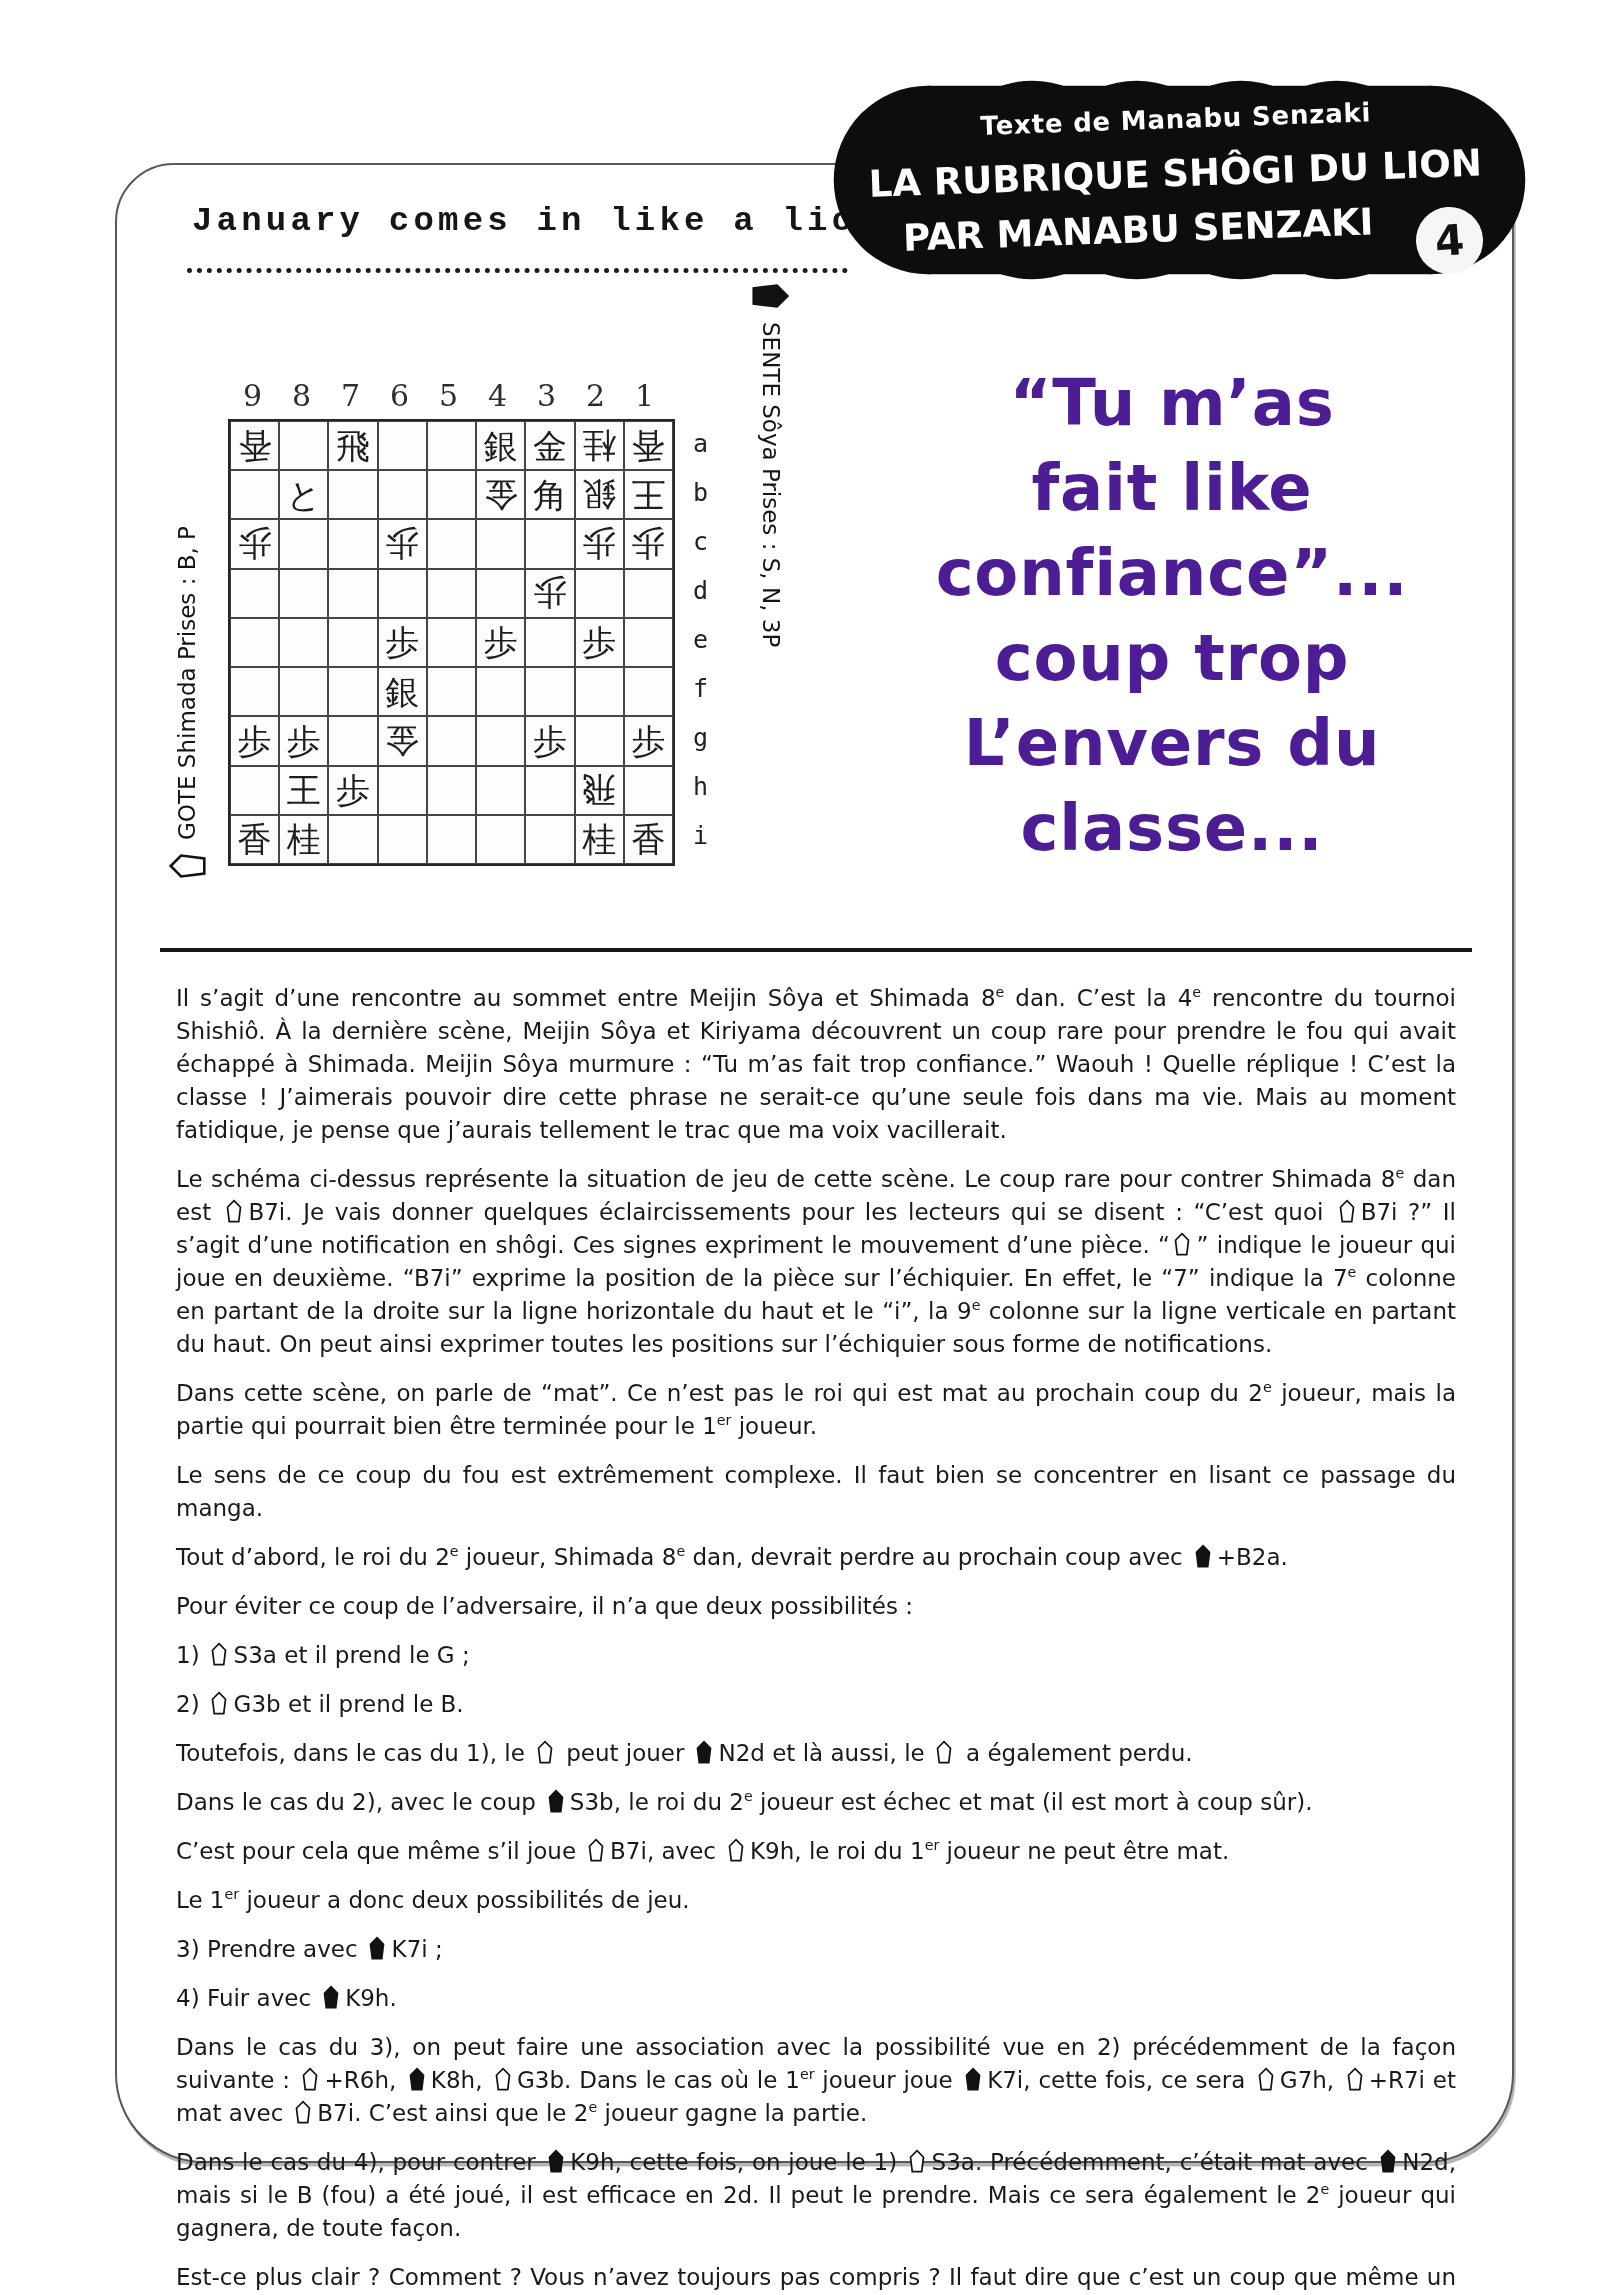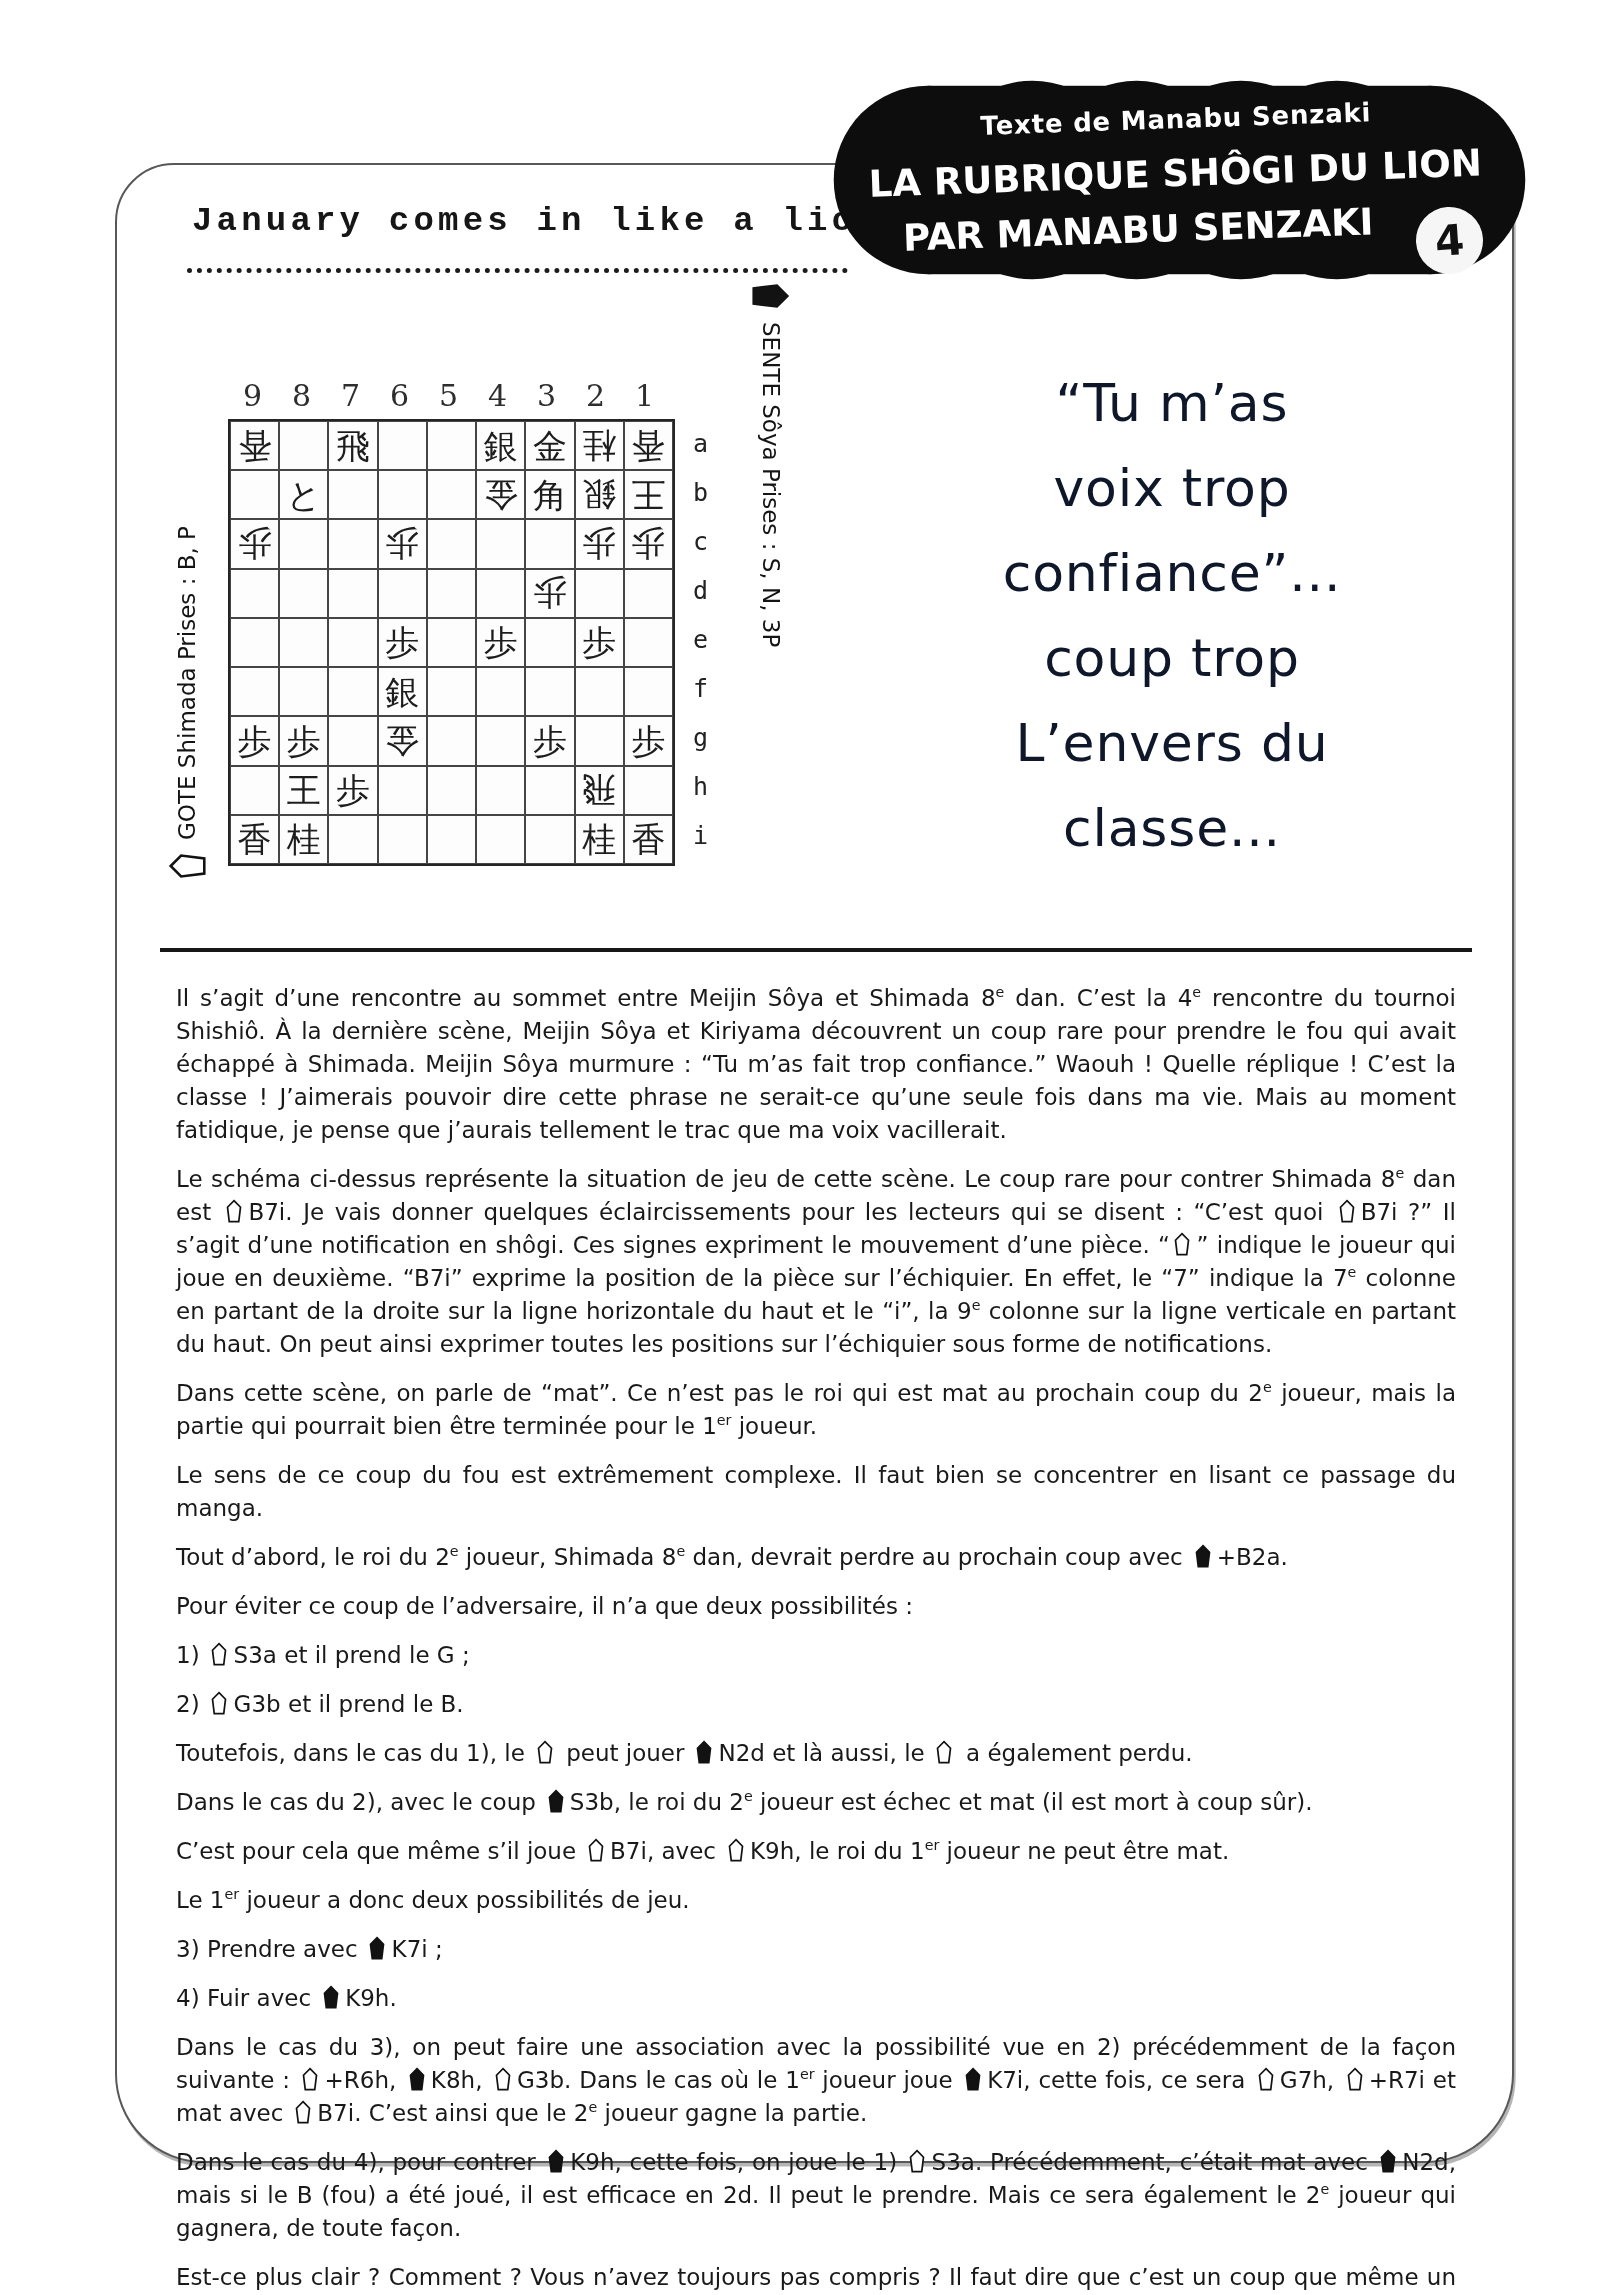--- a/index.html
+++ b/index.html
@@ -19,21 +19,21 @@
   .bubble svg.cloud{position:absolute;left:0;top:0;}
   .bubble .btxt{position:absolute;left:0;top:0;width:100%;height:100%;transform:rotate(-2deg);color:#fff;text-align:center;}
   .b-byline{position:absolute;left:126px;top:30px;width:438px;font-size:26px;font-weight:700;letter-spacing:0.8px;}
   .b-line1{position:absolute;left:17px;top:78px;width:651px;font-size:37px;font-weight:700;letter-spacing:0px;white-space:nowrap;}
   .b-line2{position:absolute;left:0px;top:133px;width:607px;font-size:37px;font-weight:700;white-space:nowrap;}
   .badge4{position:absolute;left:583px;top:133px;width:67px;height:67px;background:#f6f6f6;border-radius:50%;
           display:flex;align-items:center;justify-content:center;font-size:42px;font-weight:700;color:#111;transform:rotate(-4deg);}
 
   
   .quote{position:absolute;left:860px;top:361px;width:624px;text-align:center;z-index:2;}
-  .quote div{font-size:52px;line-height:85px;font-weight:400;letter-spacing:0.8px;color:#0f172a;white-space:nowrap;}
+  .quote div{font-size:64px;line-height:85px;font-weight:700;letter-spacing:0.8px;color:#4c1d95;white-space:nowrap;}
 
   
   .colnums{position:absolute;left:228px;top:378px;width:444px;display:flex;z-index:2;}
   .colnums span{width:49px;text-align:center;font-size:30px;color:#2e2e2e;font-family:"DejaVu Serif",serif;}
   .board{position:absolute;left:228px;top:419px;width:443px;height:443px;border:2.5px solid #252525;
          display:grid;grid-template-columns:repeat(9,1fr);grid-template-rows:repeat(9,1fr);background:#fdfdfd;z-index:2;}
   .cell{border:0.8px solid #454545;display:flex;align-items:center;justify-content:center;overflow:hidden;}
   .piece{font-size:34px;line-height:1;color:#1d1d1d;font-family:"DejaVu Sans",sans-serif;}
   .piece.gote{transform:rotate(180deg);}
   .rowletters{position:absolute;left:693px;top:419px;height:448px;display:flex;flex-direction:column;z-index:2;}
@@ -76,21 +76,21 @@
   <div class="btxt">
     <div class="b-byline">Texte de Manabu Senzaki</div>
     <div class="b-line1">LA RUBRIQUE SHÔGI DU LION</div>
     <div class="b-line2">PAR MANABU SENZAKI</div>
   </div>
   <div class="badge4">4</div>
 </div>
 
 <div class="quote">
     <div>“Tu m’as</div>
-    <div>voix trop</div>
+    <div>fait like</div>
     <div>confiance”...</div>
     <div>coup trop</div>
     <div>L’envers du</div>
     <div>classe...</div>
   </div>
 
 <div class="colnums">
     <span>9</span>
     <span>8</span>
     <span>7</span>

